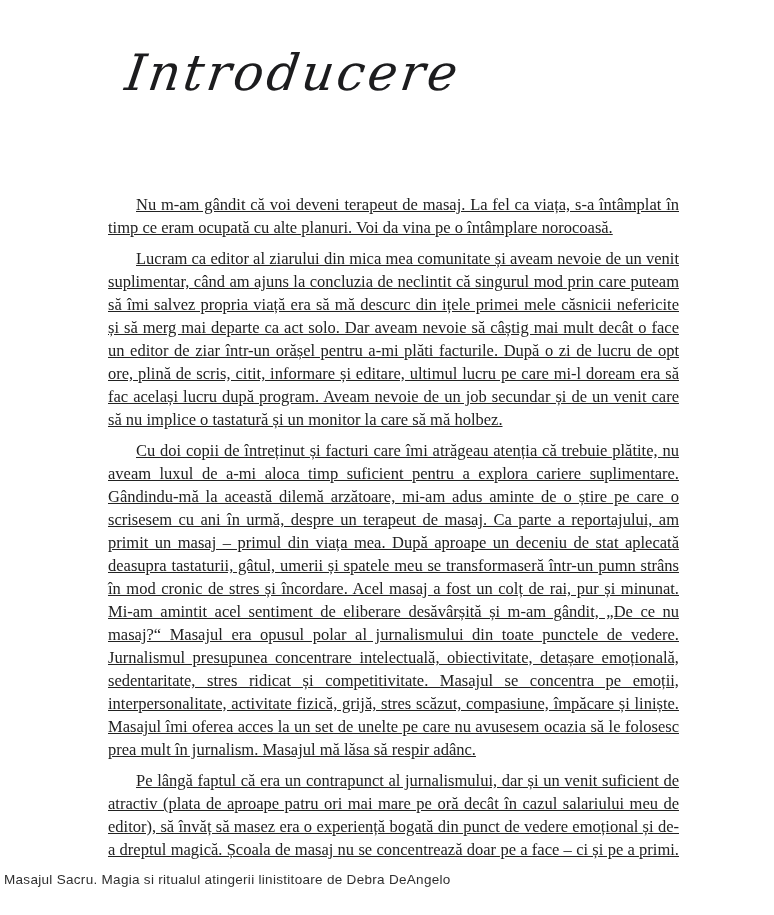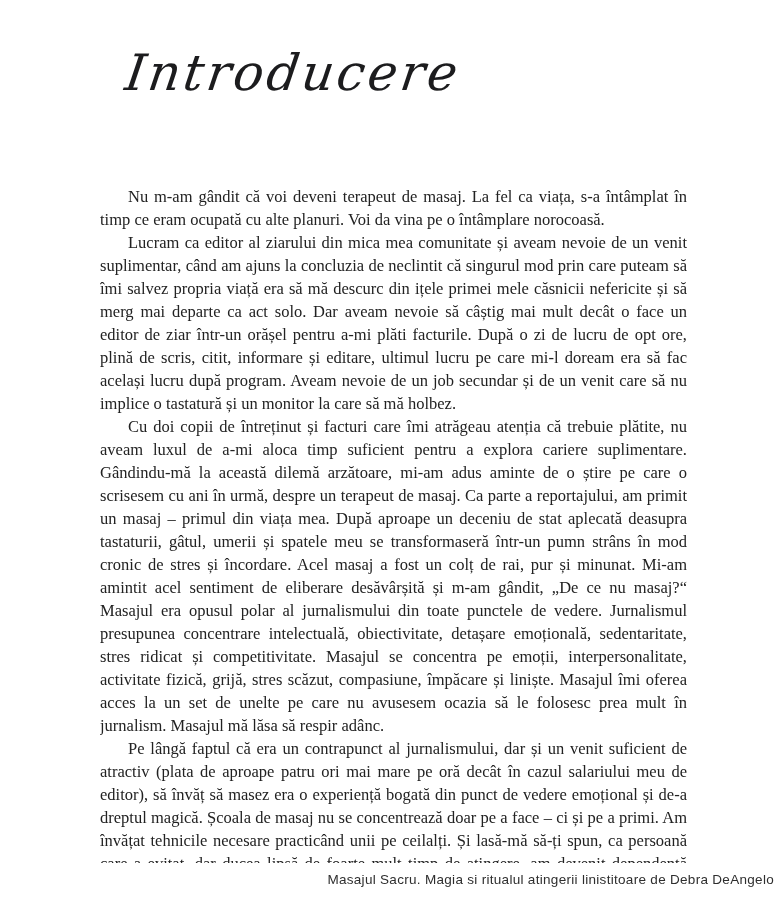--- a/index.html
+++ b/index.html
@@ -36,30 +36,31 @@
     top: 185px;
     width: 587px;
     height: 678px;
     overflow: hidden;
     font-size: 16.5px;
     line-height: 23px;
     text-align: justify;
     color: #222222;
   }
   .body-text p {
-    margin: 0;
+    margin: 8px;
     padding: 0;
     text-indent: 28px;
+    text-decoration: underline;
   }
   .footer-caption {
     position: absolute;
     left: 4px;
     right: 0;
     top: 872px;
-    text-align: right;
+    text-align: left;
     font-family: "Liberation Sans", sans-serif;
     font-size: 13.5px;
     letter-spacing: 0.3px;
     color: #2e2e2e;
   }
 </style>
 </head>
 <body>
 
 <div class="page">

